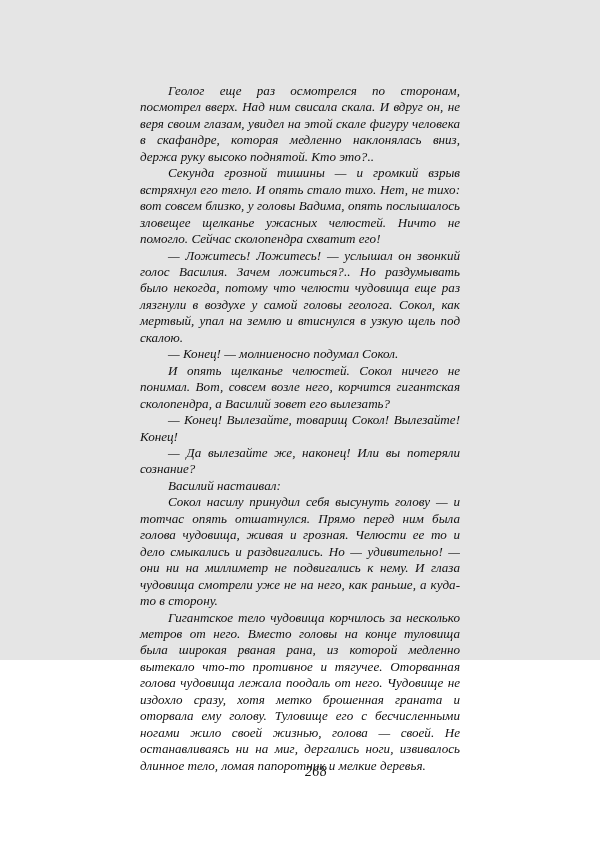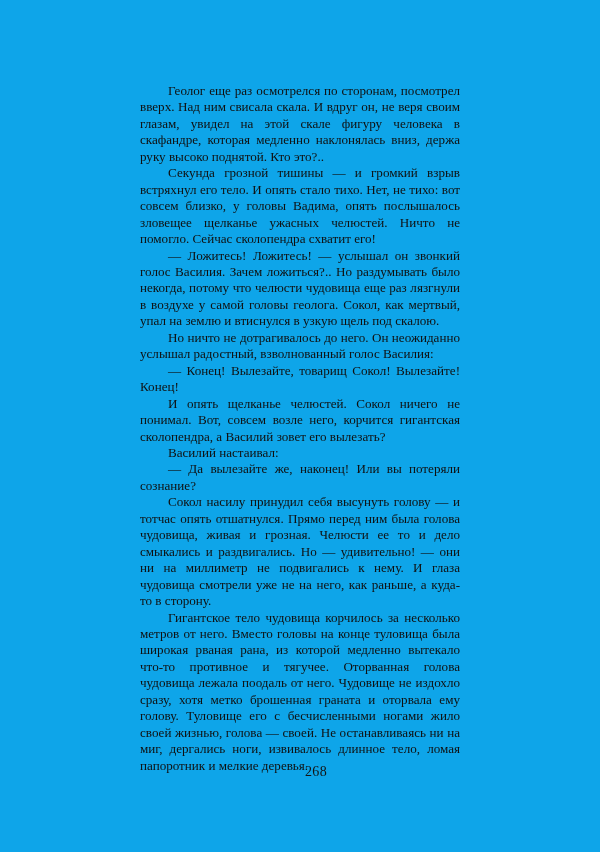--- a/index.html
+++ b/index.html
@@ -13,22 +13,23 @@
     font-family: "Liberation Serif", "DejaVu Serif", serif;
     color: #1a1a1a;
     position: relative;
     overflow: hidden;
   }
   .page {
     position: absolute;
     left: 0;
     top: 0;
     width: 600px;
-    height: 852px;
-    background: #0ea5e9;
+    height: 660px;
+    background: #e5e5e5;
+    font-style: italic;
   }
   .text-block {
     position: absolute;
     left: 140px;
     top: 83px;
     width: 320px;
     font-size: 13.1px;
     line-height: 16.45px;
     text-align: justify;
     text-justify: inter-word;
@@ -60,24 +61,24 @@
 </style>
 </head>
 <body>
 
 <div class="page">
 
   <div class="text-block">
     <p class="para">Геолог еще раз осмотрелся по сторонам, посмотрел вверх. Над ним свисала скала. И вдруг он, не веря своим глазам, увидел на этой скале фигуру человека в скафандре, которая медленно наклонялась вниз, держа руку высоко поднятой. Кто это?..</p>
     <p class="para">Секунда грозной тишины — и громкий взрыв встряхнул его тело. И опять стало тихо. Нет, не тихо: вот совсем близко, у головы Вадима, опять послышалось зловещее щелканье ужасных челюстей. Ничто не помогло. Сейчас сколопендра схватит его!</p>
     <p class="para">— Ложитесь! Ложитесь! — услышал он звонкий голос Василия. Зачем ложиться?.. Но раздумывать было некогда, потому что челюсти чудовища еще раз лязгнули в воздухе у самой головы геолога. Сокол, как мертвый, упал на землю и втиснулся в узкую щель под скалою.</p>
-    <p class="para">Но ничто не дотрагивалось до него. Он неожиданно услышал радостный, взволнованный голос Василия:</p>
+    <p class="para last-line-natural">— Конец! — молниеносно подумал Сокол.</p>
+    <p class="para">И опять щелканье челюстей. Сокол ничего не понимал. Вот, совсем возле него, корчится гигантская сколопендра, а Василий зовет его вылезать?</p>
     <p class="para last-line-natural">— Конец! Вылезайте, товарищ Сокол! Вылезайте! Конец!</p>
-    <p class="para">И опять щелканье челюстей. Сокол ничего не понимал. Вот, совсем возле него, корчится гигантская сколопендра, а Василий зовет его вылезать?</p>
+    <p class="para last-line-natural">— Да вылезайте же, наконец! Или вы потеряли сознание?</p>
     <p class="para last-line-natural">Василий настаивал:</p>
-    <p class="para last-line-natural">— Да вылезайте же, наконец! Или вы потеряли сознание?</p>
     <p class="para">Сокол насилу принудил себя высунуть голову — и тотчас опять отшатнулся. Прямо перед ним была голова чудовища, живая и грозная. Челюсти ее то и дело смыкались и раздвигались. Но — удивительно! — они ни на миллиметр не подвигались к нему. И глаза чудовища смотрели уже не на него, как раньше, а куда-то в сторону.</p>
     <p class="para">Гигантское тело чудовища корчилось за несколько метров от него. Вместо головы на конце туловища была широкая рваная рана, из которой медленно вытекало что-то противное и тягучее. Оторванная голова чудовища лежала поодаль от него. Чудовище не издохло сразу, хотя метко брошенная граната и оторвала ему голову. Туловище его с бесчисленными ногами жило своей жизнью, голова — своей. Не останавливаясь ни на миг, дергались ноги, извивалось длинное тело, ломая папоротник и мелкие деревья.</p>
   </div>
 
   <div class="page-number">268</div>
 
 </div>
 
 </body></html>

